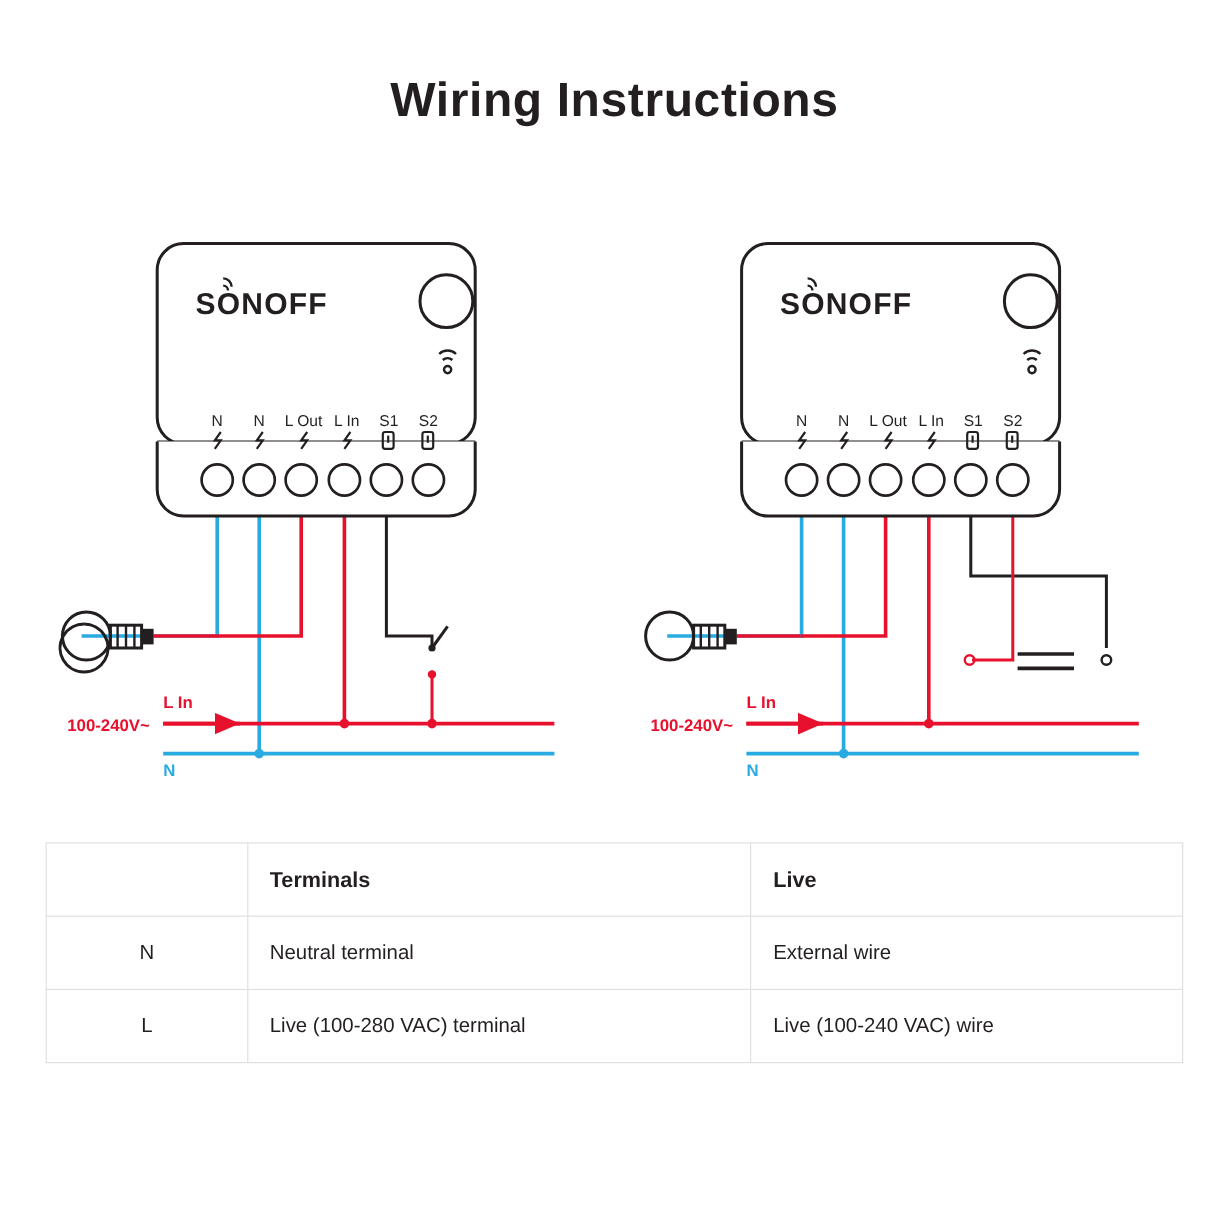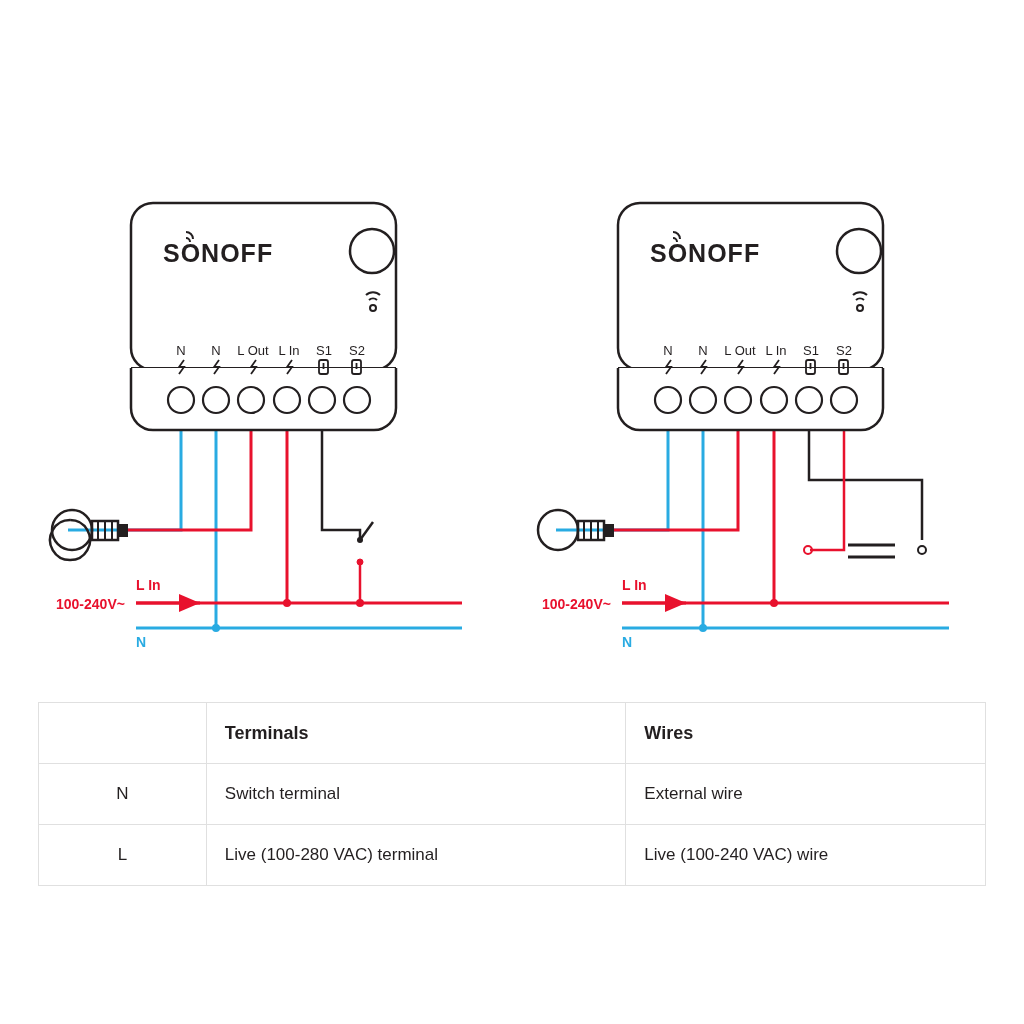--- a/index.html
+++ b/index.html
@@ -67,20 +67,21 @@
   .spec-table th.term-col {
     text-align: center;
   }
   .blank-head { border-top-color:#e0e0e0; }
 </style>
 </head>
 <body>
 
 <div class="page">
 
+  <div class="title">Wiring Instructions</div>
 
   <div class="diagram">
     <svg width="1024" height="540" viewBox="0 0 1024 540" xmlns="http://www.w3.org/2000/svg">
       <defs>
         <marker id="arrowRed" markerWidth="8" markerHeight="8" refX="7" refY="3" orient="auto">
           <path d="M0,0 L7,3 L0,6 z" fill="#e8112d"></path>
         </marker>
         <marker id="arrowRed2" markerWidth="8" markerHeight="8" refX="7" refY="3" orient="auto">
           <path d="M0,0 L7,3 L0,6 z" fill="#e8112d"></path>
         </marker>
@@ -243,27 +244,27 @@
   <table class="spec-table">
     <colgroup>
         <col class="c1">
         <col class="c2">
         <col class="c3">
       </colgroup>
     <thead>
       <tr>
         <th class="term-col blank-head"></th>
         <th>Terminals</th>
-        <th>Wires</th>
+        <th>Live</th>
       </tr>
     </thead>
     <tbody>
       <tr>
         <td class="term-col">N</td>
-        <td>Switch terminal</td>
+        <td>Neutral terminal</td>
         <td>External wire</td>
       </tr>
       <tr>
         <td class="term-col">L</td>
         <td>Live (100-280 VAC) terminal</td>
         <td>Live (100-240 VAC) wire</td>
       </tr>
     </tbody>
   </table>
 

